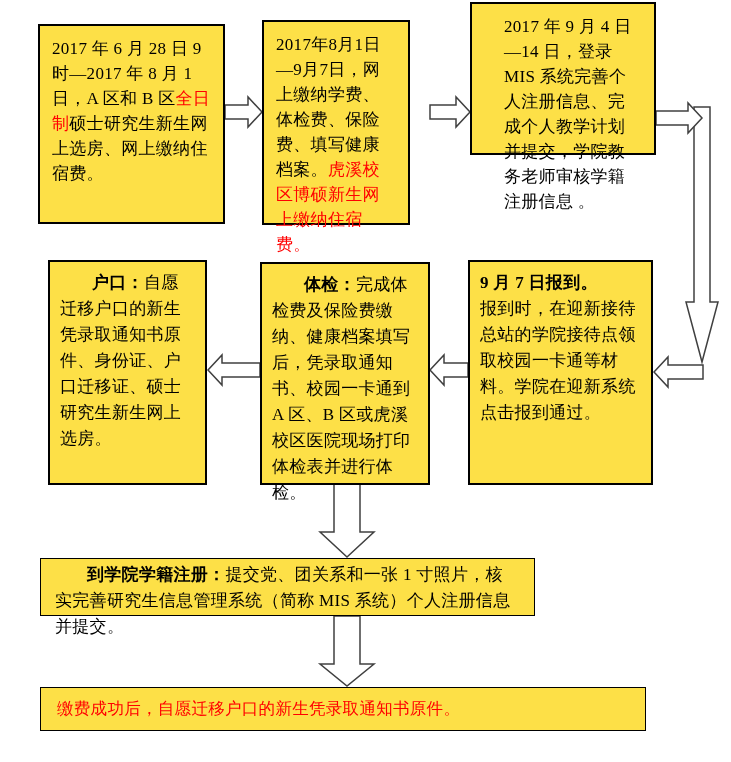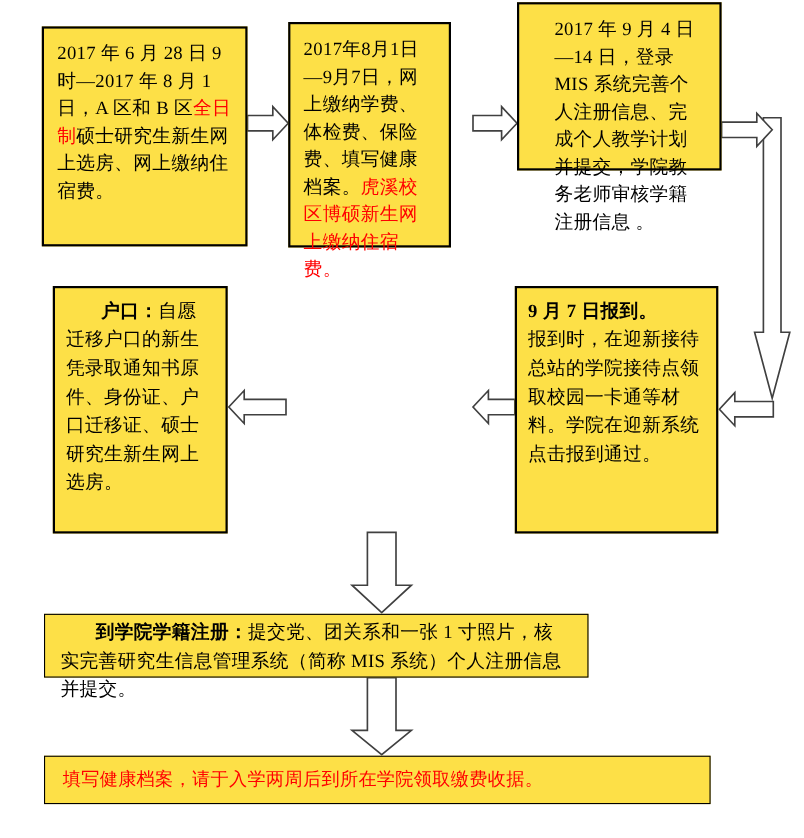--- a/index.html
+++ b/index.html
@@ -45,23 +45,24 @@
   </svg>
 
   <div class="box" id="box1"><span>2017 年 6 月 28 日 9 时—2017 年 8 月 1 日，A 区和 B 区</span><span class="red">全日制</span><span>硕士研究生新生网上选房、网上缴纳住宿费。</span></div>
 
   <div class="box" id="box2"><span>2017年8月1日—9月7日，网上缴纳学费、体检费、保险费、填写健康档案。</span><span class="red">虎溪校区博硕新生网上缴纳住宿费。</span></div>
 
   <div class="box" id="box3"><span>2017 年 9 月 4 日—14 日，登录 MIS 系统完善个人注册信息、完成个人教学计划并提交，学院教务老师审核学籍注册信息 。</span></div>
 
   <div class="box mid" id="box4"><span class="b">户口：</span><span>自愿迁移户口的新生凭录取通知书原件、身份证、户口迁移证、硕士研究生新生网上选房。</span></div>
 
+  <div class="box mid" id="box5"><span class="b">体检：</span><span>完成体检费及保险费缴纳、健康档案填写后，凭录取通知书、校园一卡通到 A 区、B 区或虎溪校区医院现场打印体检表并进行体检。</span></div>
 
   <div class="box mid" id="box6">
     <div class="title-line">9 月 7 日报到。</div>
     <div>报到时，在迎新接待总站的学院接待点领取校园一卡通等材料。学院在迎新系统点击报到通过。</div>
   </div>
 
   <div class="box wide" id="boxWide"><span class="b">到学院学籍注册：</span><span>提交党、团关系和一张 1 寸照片，核实完善研究生信息管理系统（简称 MIS 系统）个人注册信息并提交。</span></div>
 
-  <div class="box notice" id="boxRed"><span class="red">填写健康档案，请于入学两周后到所在学院领取缴费收据。</span></div>
+  <div class="box notice" id="boxRed"><span class="red">缴费成功后，自愿迁移户口的新生凭录取通知书原件。</span></div>
 
 </div>
 
 </body></html>

